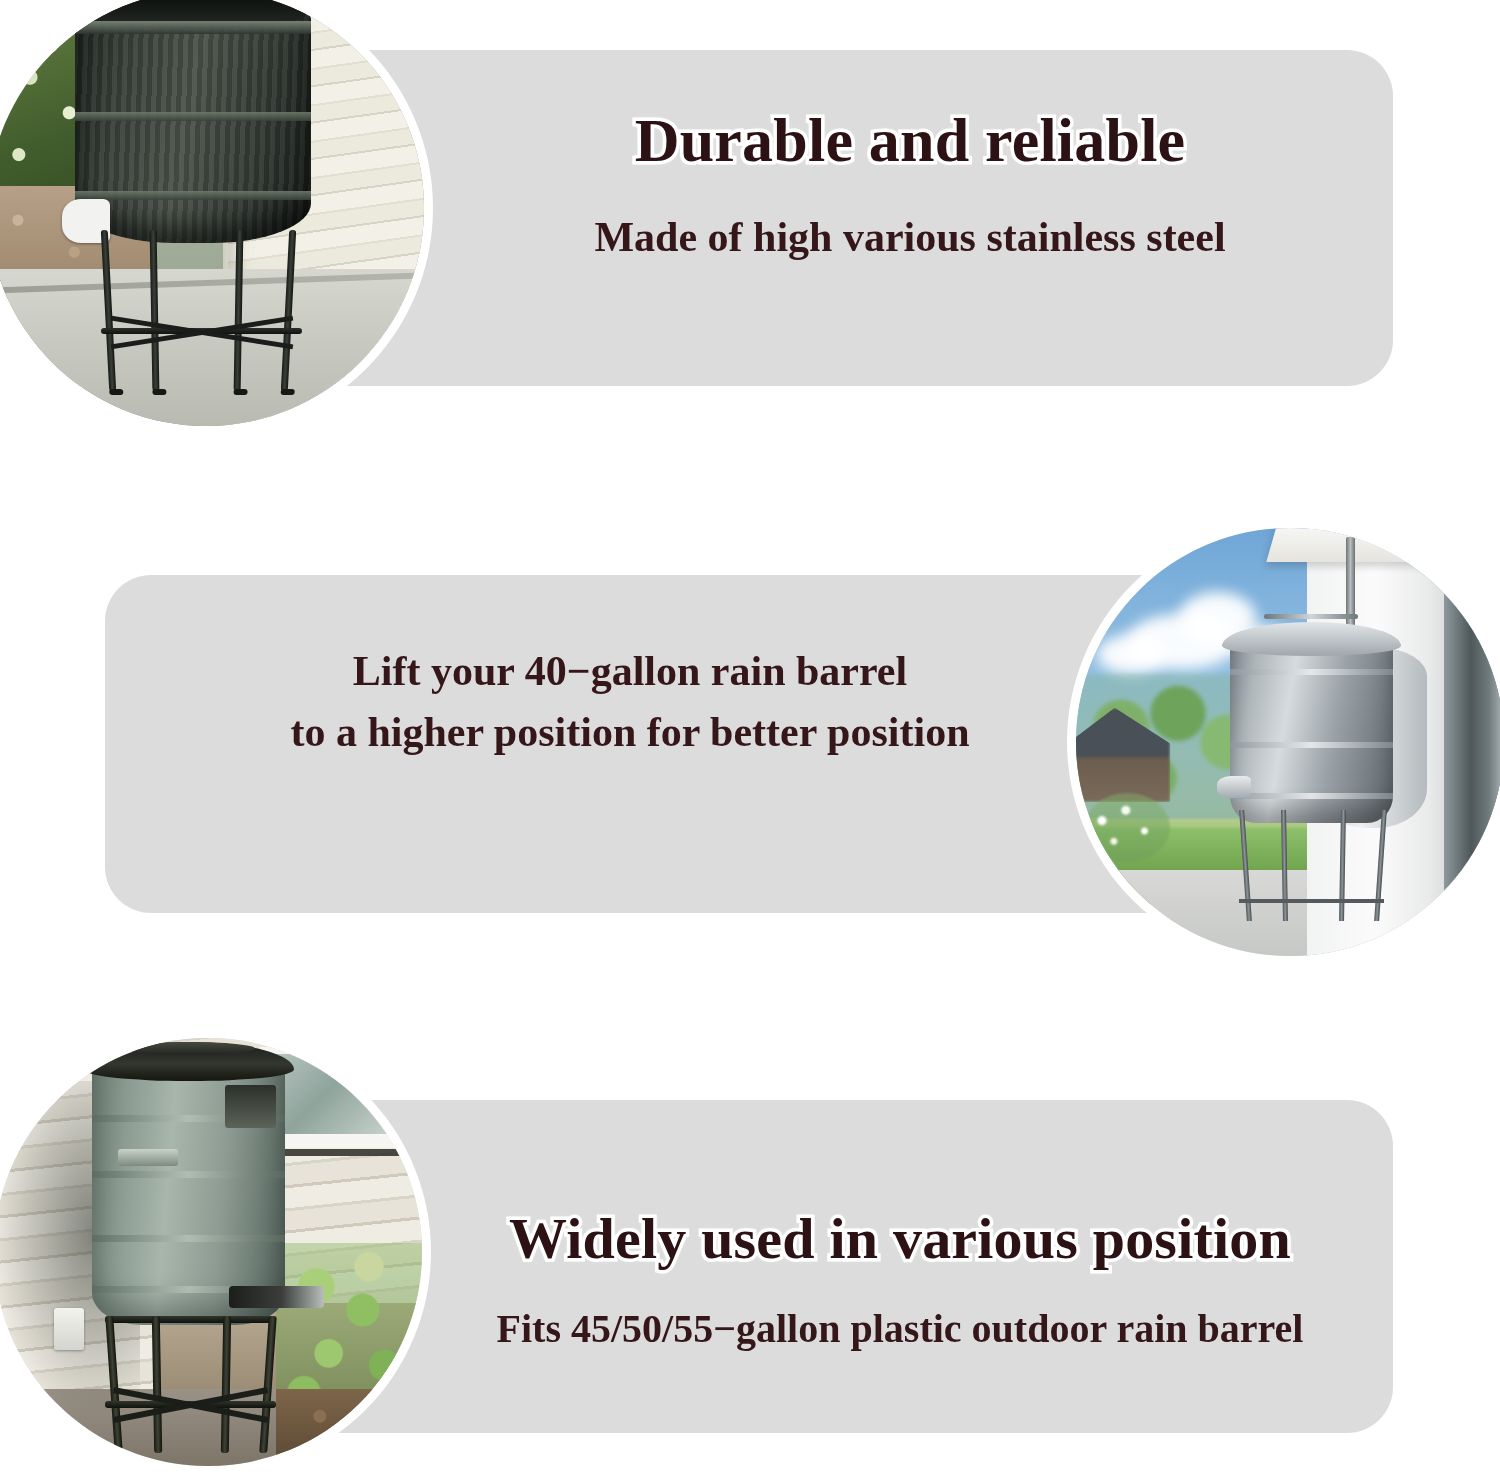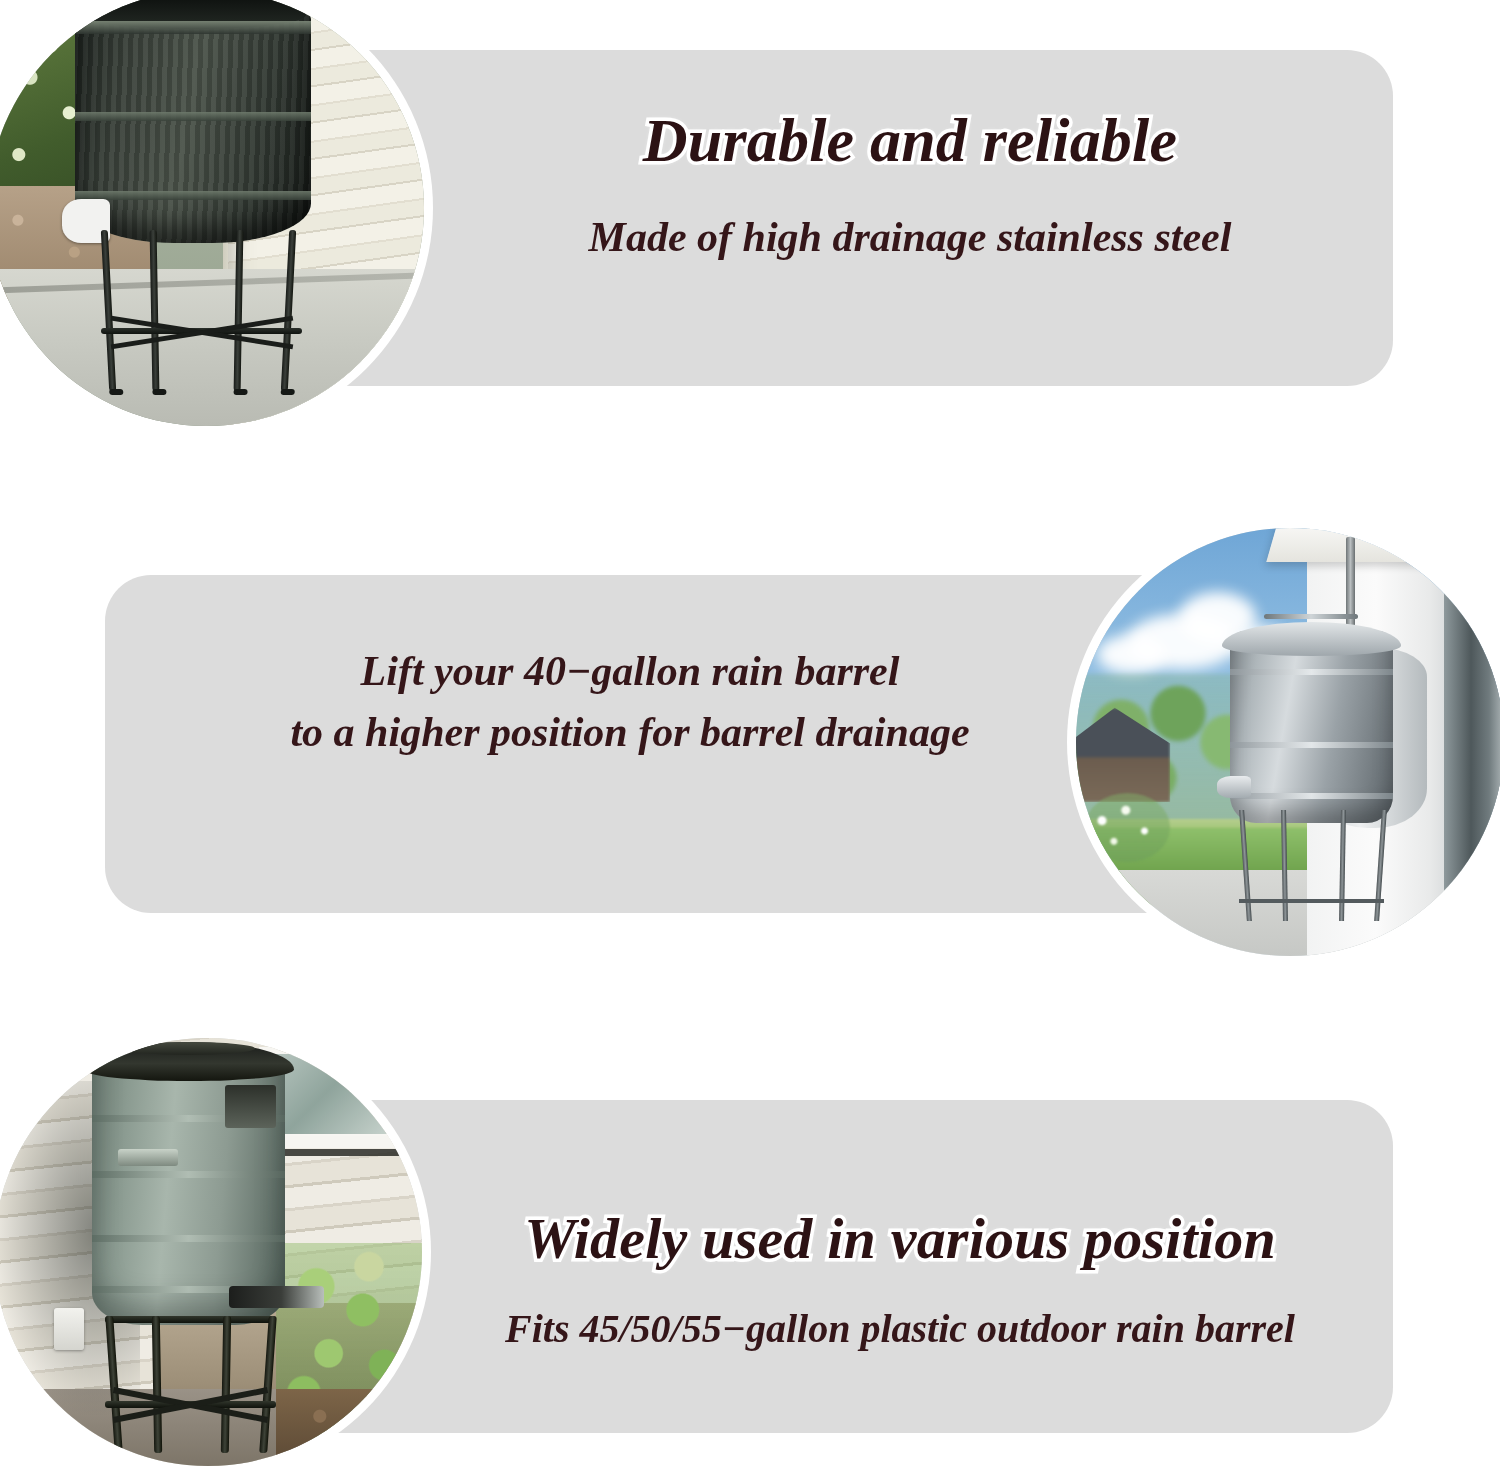--- a/index.html
+++ b/index.html
@@ -4,21 +4,21 @@
 <title>Rain Barrel Stand Feature Infographic</title>
 <style>
   html,body{margin:0;padding:0;}
   body{
     width:1500px;height:1472px;
     background:#ffffff;
     font-family:"Liberation Serif","DejaVu Serif",serif;
     overflow:hidden;
     position:relative;
   }
-  .canvas{position:absolute;inset:0;width:1300px;height:1472px;font-style:italic;}
+  .canvas{position:absolute;inset:0;width:1300px;height:1472px;}
 
   
   .panel{
     position:absolute;
     background:#dcdcdc;
     border-radius:46px;
   }
   #panel-1{left:170px;top:50px;width:1223px;height:336px;}
   #panel-2{left:105px;top:575px;width:1140px;height:338px;}
   #panel-3{left:160px;top:1100px;width:1233px;height:333px;}
@@ -317,21 +317,21 @@
           </div>
         <div class="p1-rail r1"></div>
         <div class="p1-x1"></div>
         <div class="p1-x2"></div>
       </div>
     </div>
   </div>
 
   <div class="tblock" id="text-1">
     <div class="headline">Durable and reliable</div>
-    <div class="subline">Made of high drainage stainless steel</div>
+    <div class="subline">Made of high various stainless steel</div>
   </div>
 
   <div class="panel" id="panel-2"></div>
 
   <div class="photo" id="photo-2">
     <div class="photo-inner">
       <div class="p2-sky"></div>
       <div class="p2-cloud p2-c1"></div>
       <div class="p2-cloud p2-c2"></div>
       <div class="p2-cloud p2-c3"></div>
@@ -359,21 +359,21 @@
         <div class="p2-leg l2"></div>
         <div class="p2-leg l3"></div>
         <div class="p2-leg l4"></div>
         <div class="p2-rail"></div>
       </div>
     </div>
   </div>
 
   <div class="tblock" id="text-2">
     <div class="subline">Lift your 40−gallon rain barrel</div>
-    <div class="subline" style="margin-top:6px;">to a higher position for barrel drainage</div>
+    <div class="subline" style="margin-top:6px;">to a higher position for better position</div>
   </div>
 
   <div class="panel" id="panel-3"></div>
 
   <div class="photo" id="photo-3">
     <div class="photo-inner">
       <div class="p3-siding"></div>
       <div class="p3-window"></div>
       <div class="p3-winsill"></div>
       <div class="p3-trim"></div>

